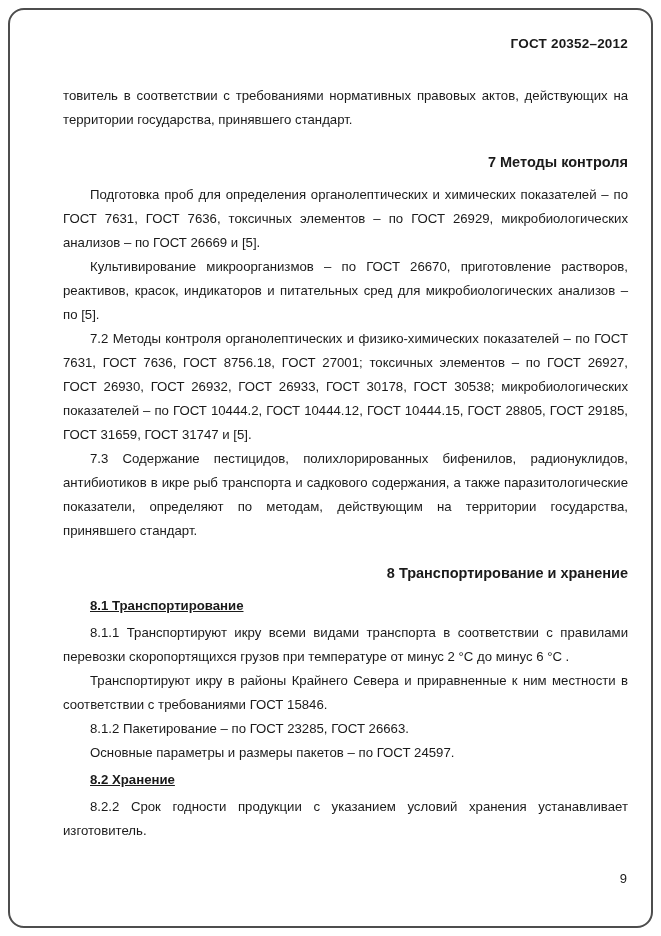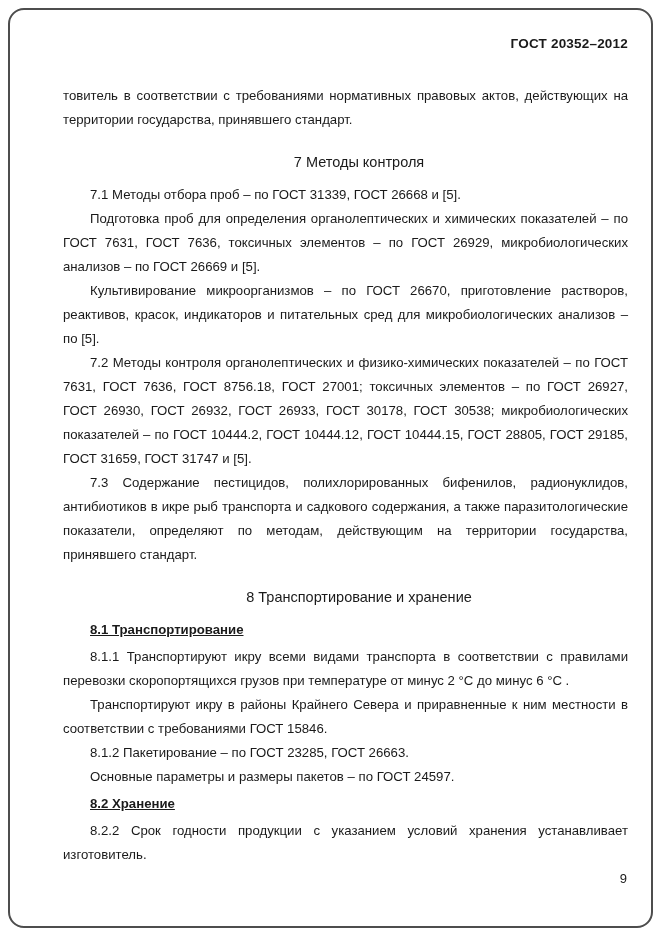--- a/index.html
+++ b/index.html
@@ -51,24 +51,24 @@
     font-weight: 400;
   }
   .doc-content p.paragraph {
     text-indent: 27px;
   }
   .doc-content p.paragraph.no-indent {
     text-indent: 0;
   }
   .doc-content h2.heading {
     font-size: 14.5px;
-    font-weight: 400;
+    font-weight: 700;
     padding-left: 27px;
     margin: 18px 0 9px 0;
-    text-align: center;
+    text-align: right;
   }
   .doc-content h3.subheading {
     font-size: 13.2px;
     font-weight: 700;
     padding-left: 27px;
     margin: 3px 0 3px 0;
     text-align: left;
     text-decoration: underline;
   }
   .bold {
@@ -83,21 +83,20 @@
 </style>
 </head>
 <body>
 
 <div class="page">
   <div class="page-frame"></div>
   <div class="doc-header">ГОСТ 20352–2012</div>
   <div class="doc-content">
       <p class="paragraph no-indent"><span>товитель в соответствии с требованиями нормативных правовых актов, действующих на территории государства, принявшего стандарт.</span></p>
       <h2 class="heading"><span>7 Методы контроля</span></h2>
-      <p class="paragraph"><span>7.1 Методы отбора проб – по ГОСТ 31339, ГОСТ 26668 и [5].</span></p>
       <p class="paragraph"><span>Подготовка проб для определения органолептических и химических показателей – по ГОСТ 7631, ГОСТ 7636, токсичных элементов – по ГОСТ 26929, микробиологических анализов – по ГОСТ 26669 и [5].</span></p>
       <p class="paragraph"><span>Культивирование микроорганизмов – по ГОСТ 26670, приготовление растворов, реактивов, красок, индикаторов и питательных сред  для микробиологических анализов – по [5].</span></p>
       <p class="paragraph"><span>7.2 Методы контроля органолептических и физико-химических  показателей – по ГОСТ 7631, ГОСТ 7636, ГОСТ 8756.18, ГОСТ 27001; токсичных элементов – по ГОСТ 26927, ГОСТ 26930, ГОСТ 26932, ГОСТ 26933, ГОСТ 30178, ГОСТ 30538; микробиологических показателей – по ГОСТ 10444.2, ГОСТ 10444.12, ГОСТ 10444.15, ГОСТ 28805, ГОСТ 29185, ГОСТ 31659, ГОСТ 31747 и [5].</span></p>
       <p class="paragraph"><span>7.3 Содержание </span><span class="bold">пестицидов,</span><span> полихлорированных бифенилов, радионуклидов, антибиотиков в икре рыб транспорта и садкового содержания, а также паразитологические показатели, определяют по методам, действующим на территории государства, принявшего стандарт.</span></p>
       <h2 class="heading"><span>8 Транспортирование и хранение</span></h2>
       <h3 class="subheading"><span>8.1 Транспортирование</span></h3>
       <p class="paragraph"><span>8.1.1 Транспортируют икру всеми видами транспорта в соответствии с правилами перевозки скоропортящихся грузов при температуре от минус 2 °С до минус 6 °С .</span></p>
       <p class="paragraph"><span>Транспортируют икру в районы Крайнего Севера и приравненные к ним местности в соответствии с требованиями ГОСТ 15846.</span></p>
       <p class="paragraph"><span>8.1.2 Пакетирование – по ГОСТ 23285, ГОСТ 26663.</span></p>
       <p class="paragraph"><span>Основные параметры и размеры пакетов – по ГОСТ 24597.</span></p>

